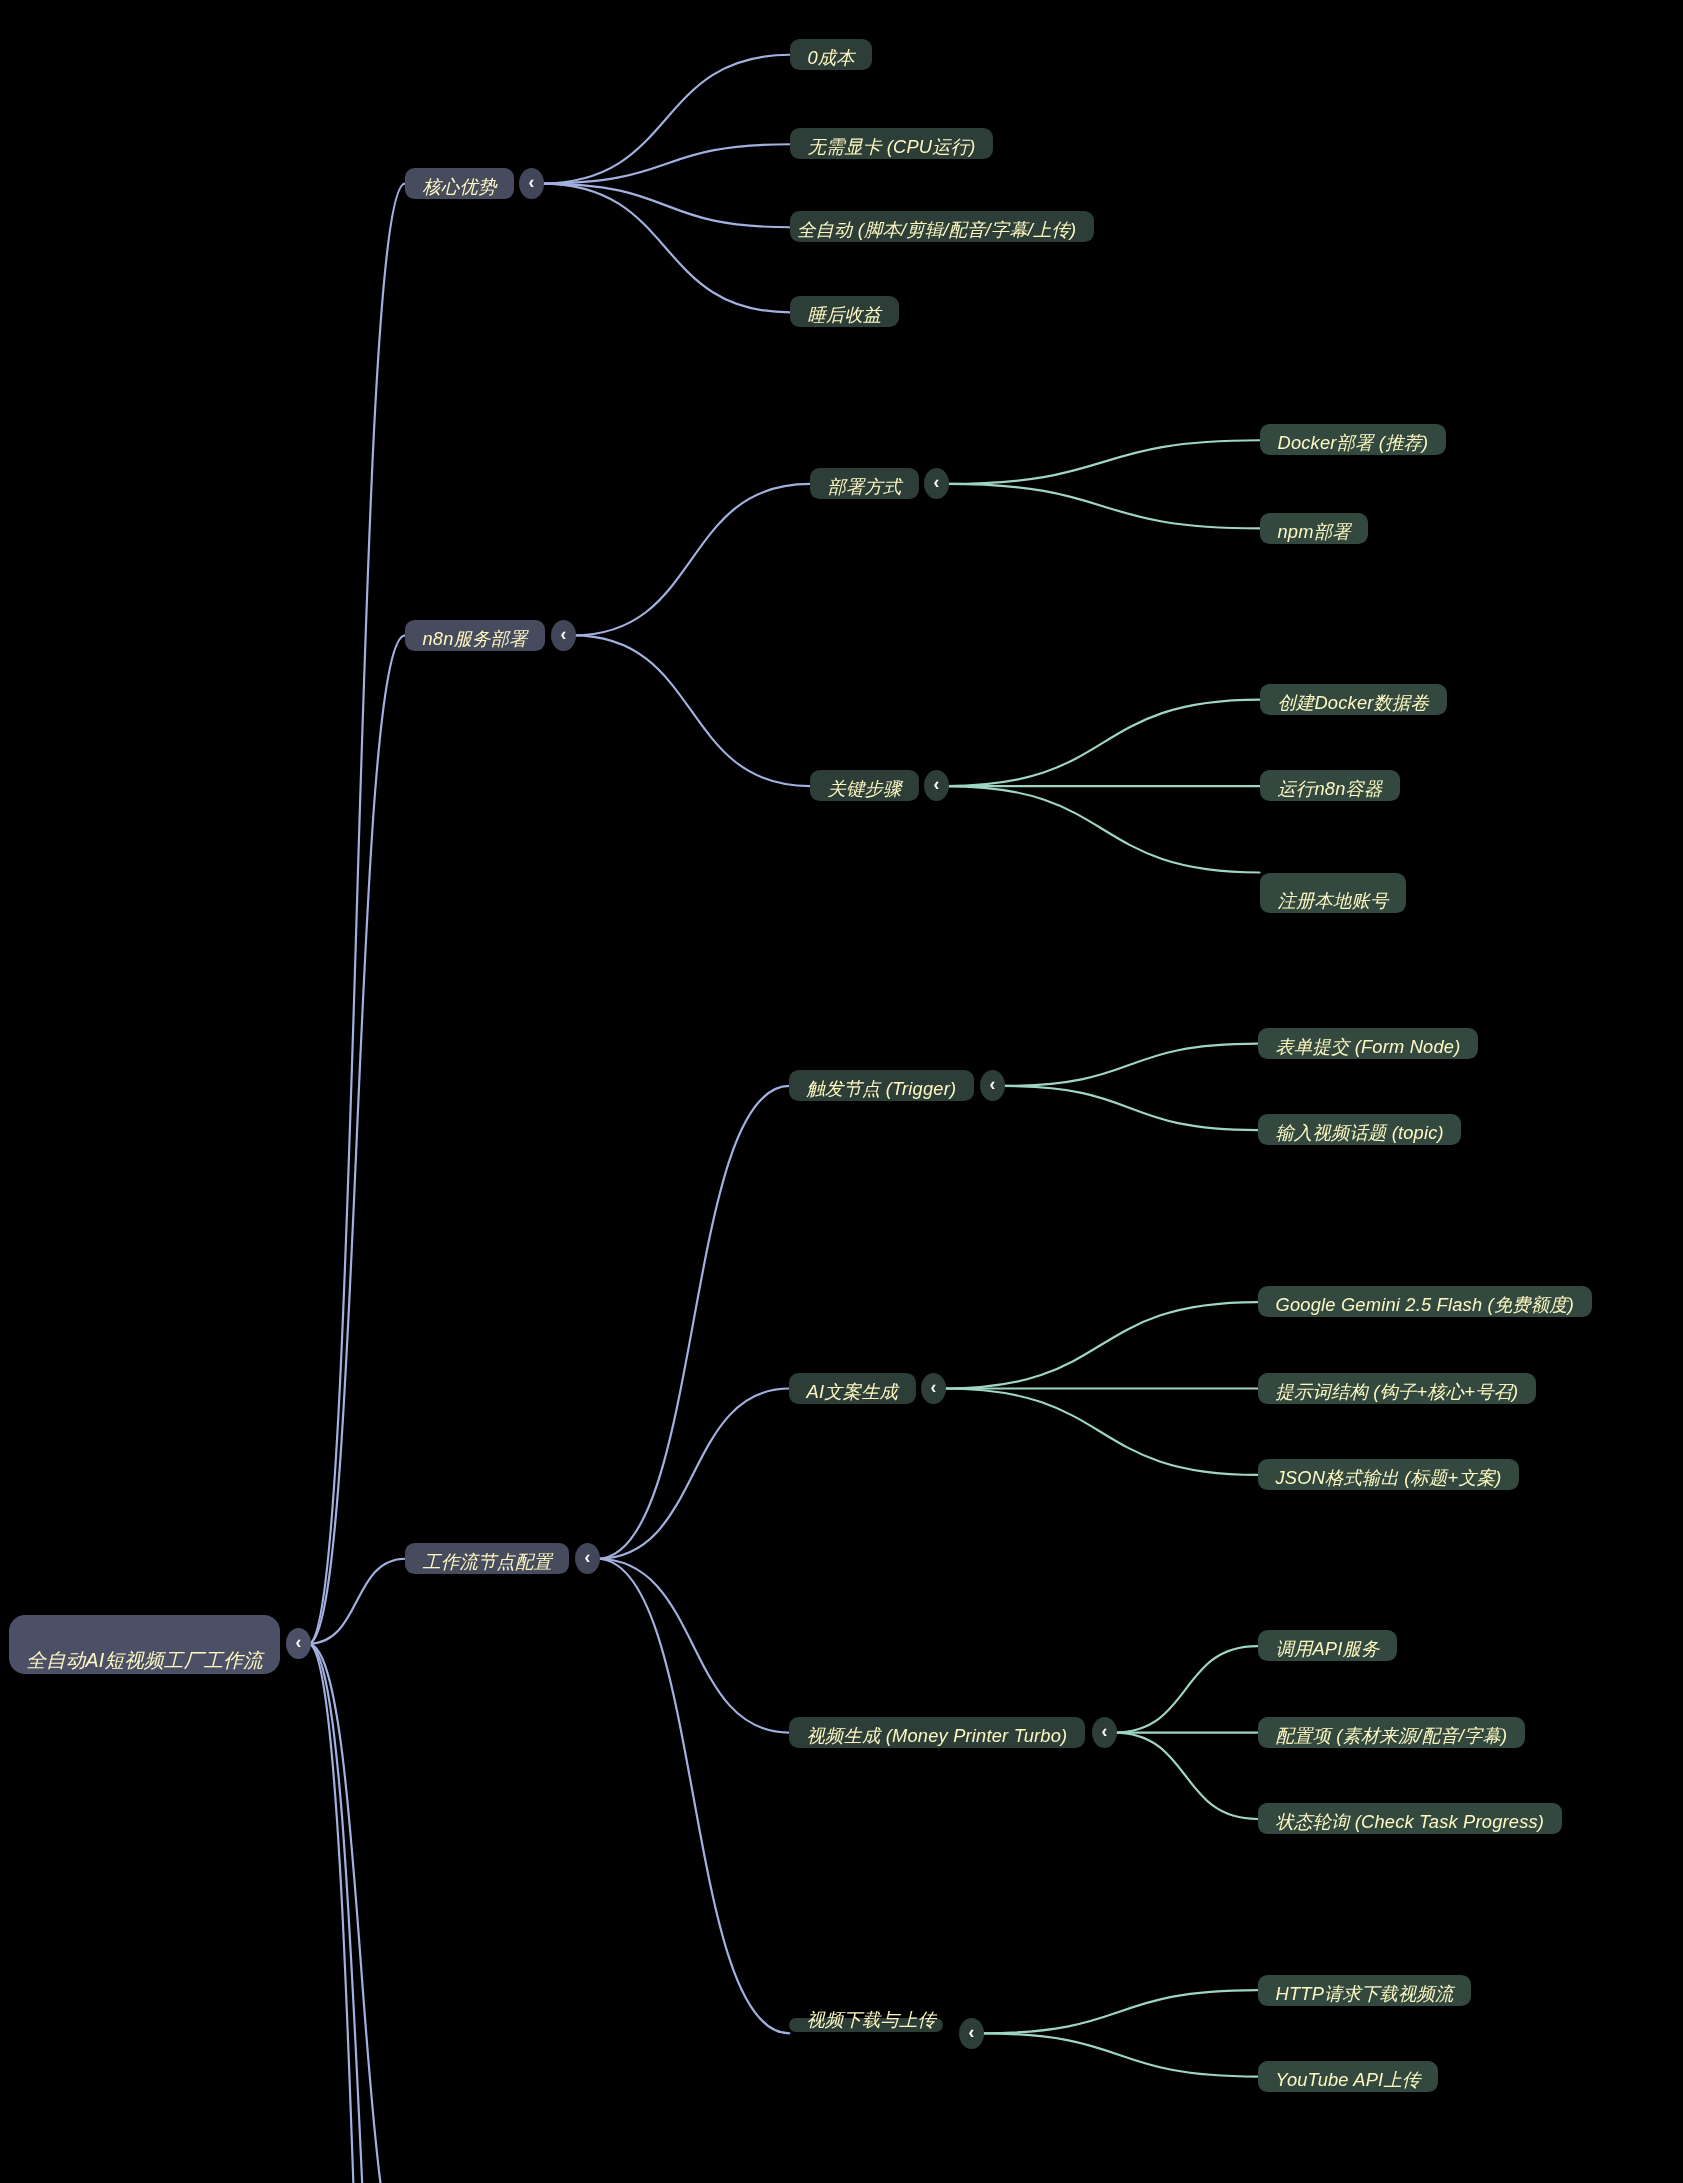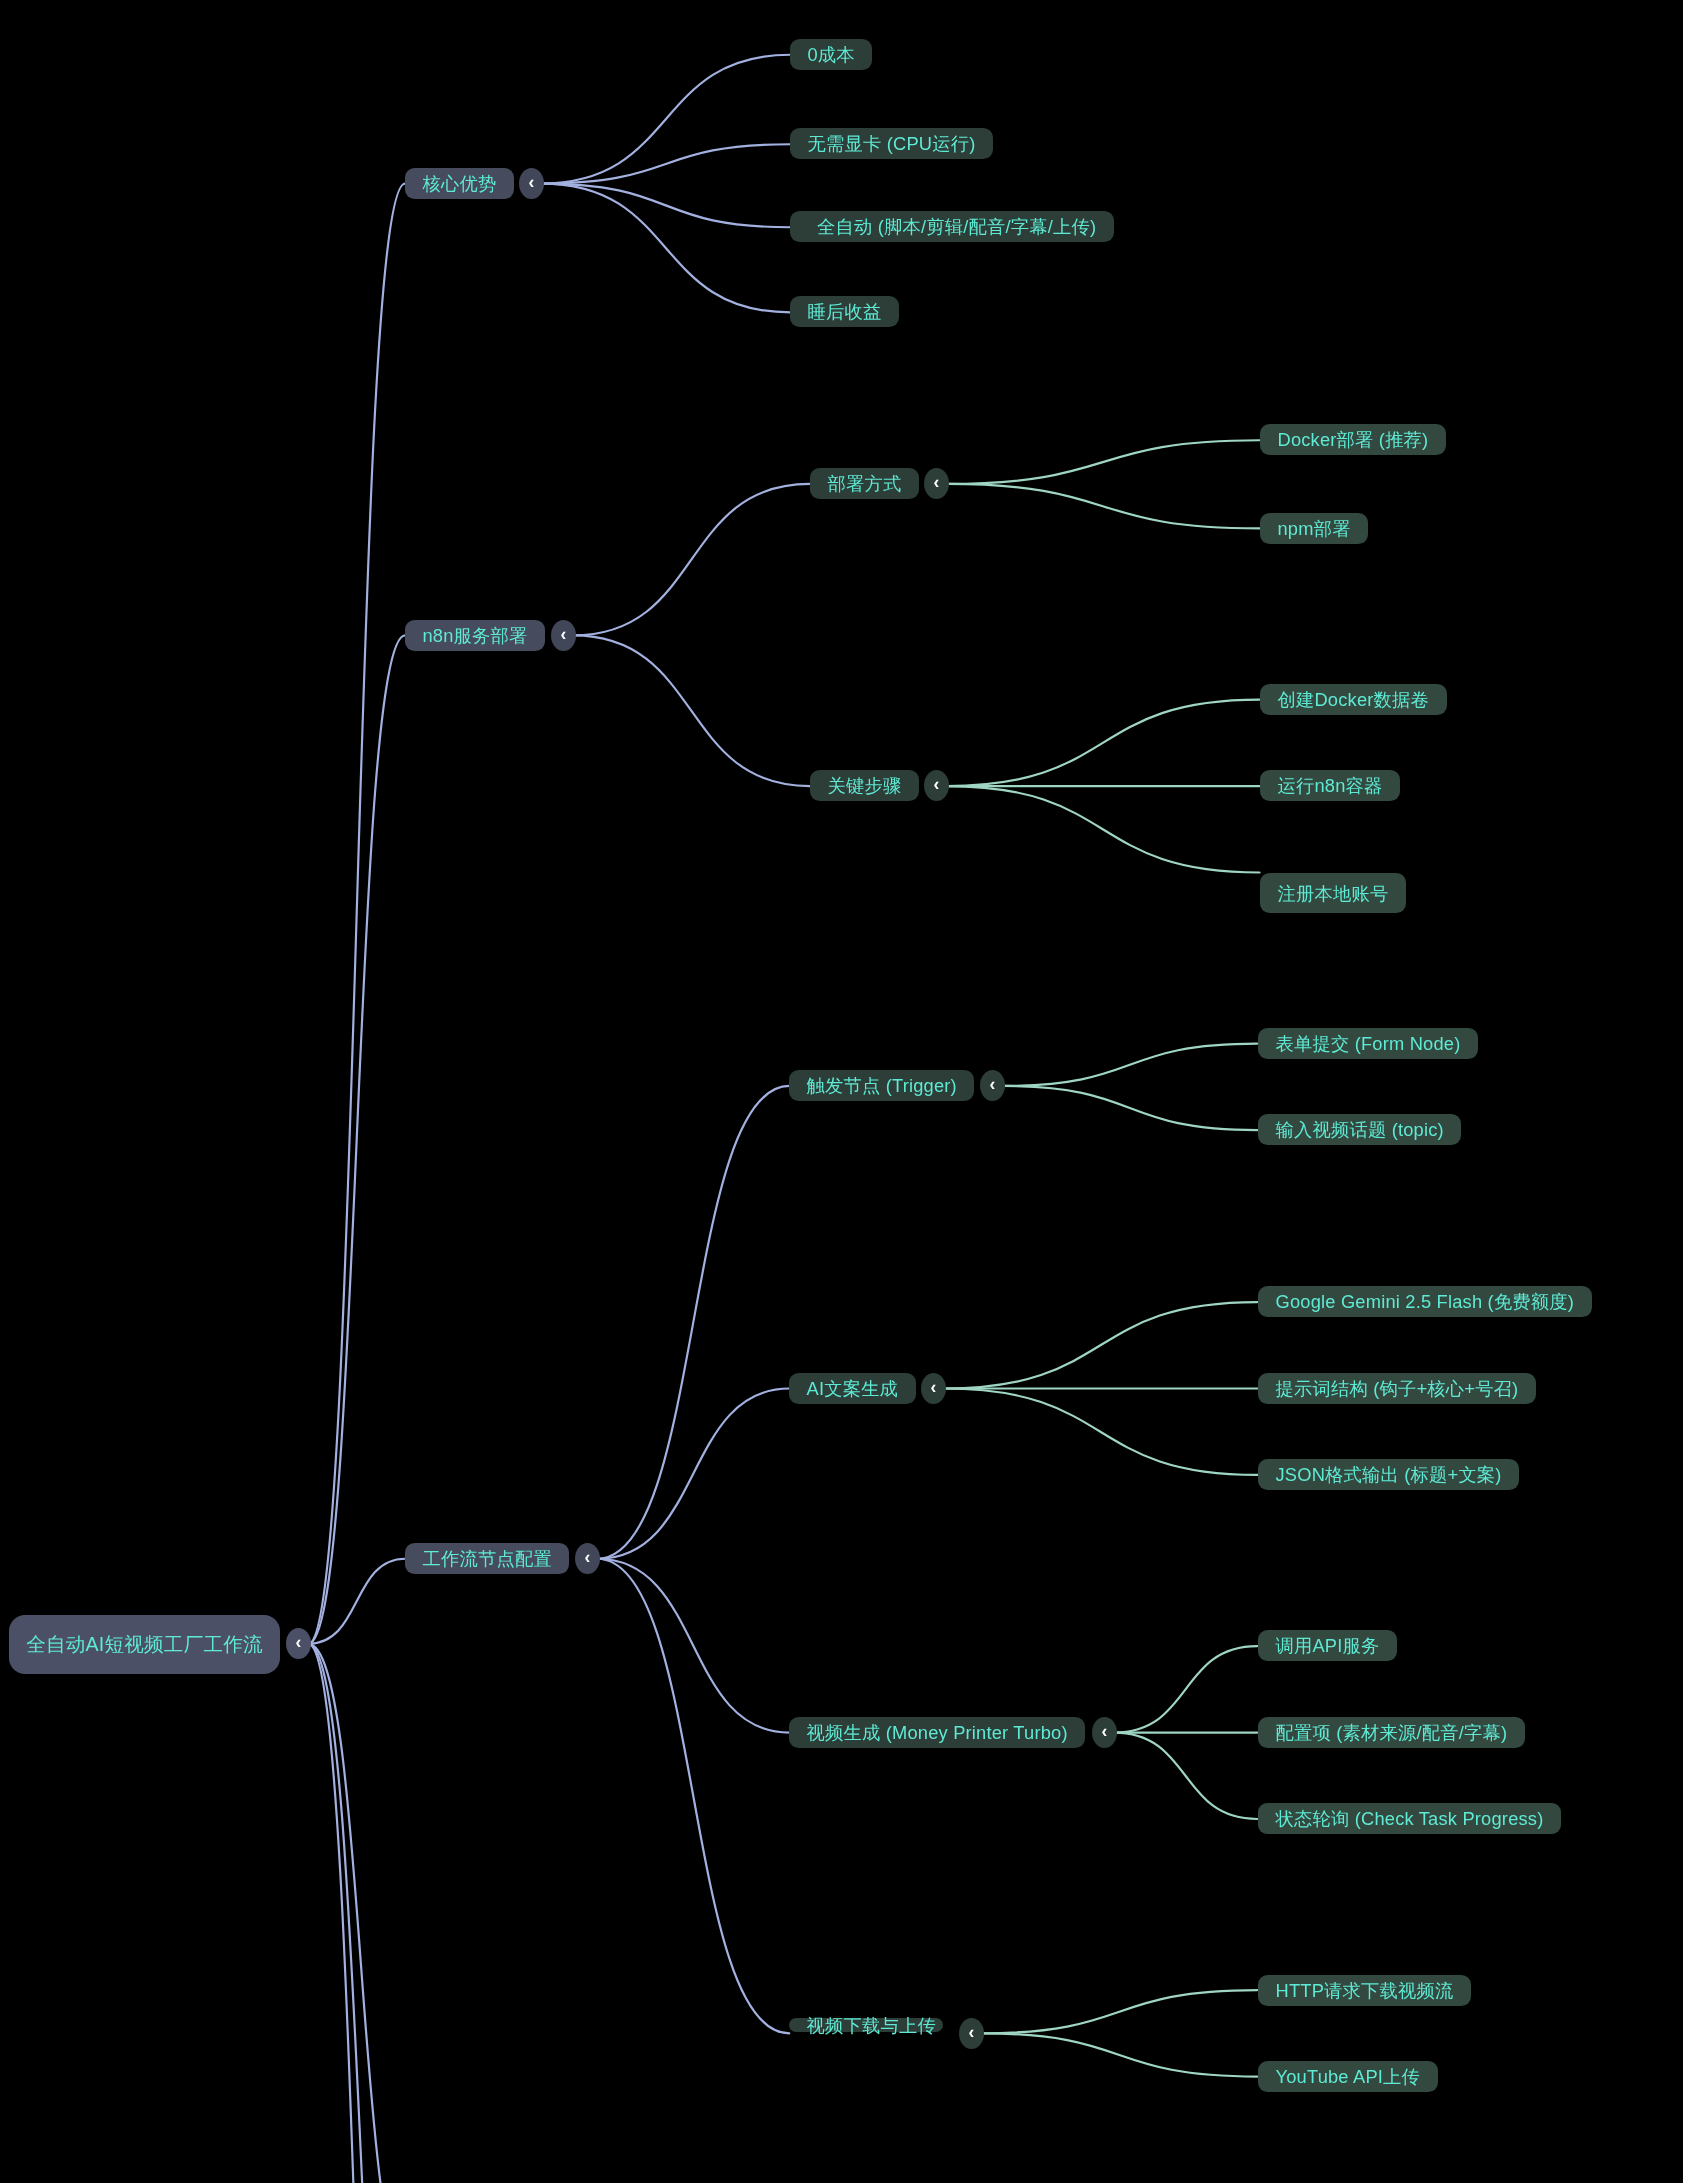--- a/index.html
+++ b/index.html
@@ -1,21 +1,21 @@
 <!DOCTYPE html>
 <html style="font-size:7px"><head>
 <meta charset="utf-8">
 <style>
   html,body{margin:0;padding:0;background:#000;}
   #root-canvas{position:relative;width:1683px;height:3290px;background:#000;overflow:hidden;
     font-family:"Liberation Sans","DejaVu Sans",sans-serif;}
   svg.edges{position:absolute;left:0;top:0;width:1683px;height:3290px;pointer-events:none;}
-  .node{position:absolute;display:flex;align-items:center;justify-content:center;
-    box-sizing:border-box;border-radius:9.6px;color:#5eead4;text-align:center;
-    white-space:nowrap;letter-spacing:0.2px;}
+  .node{position:absolute;display:flex;align-items:flex-end;justify-content:center;
+    box-sizing:border-box;border-radius:9.6px;color:#fef9c3;text-align:center;
+    white-space:nowrap;letter-spacing:0.2px;font-style:italic;}
   .node.root{background:#4c5066;font-size:19.6px;border-radius:16px;}
   .node.lvl1{background:#474b5e;font-size:18.3px;}
   .node.lvl2{background:#2d3d38;font-size:18.3px;}
   .node.lvl3{background:#33493f;font-size:18.3px;}
   .toggle{position:absolute;width:25px;height:31px;border-radius:50%;
     display:flex;align-items:center;justify-content:center;color:#fff;
     font-size:17.5px;font-weight:700;line-height:1;}
   .toggle.t-root{background:#4c5066;}
   .toggle.t-dark{background:#414659;}
   .toggle.t-green{background:#2d3d38;}
@@ -97,21 +97,21 @@
       </div>
       <div class="toggle t-dark" style="left: 575px; top: 1543px;">
         <span class="chev">‹</span>
       </div>
       <div class="node lvl2" style="left: 790px; top: 39px; min-width: 47px; height: 31px; padding-left: 17.5px; padding-right: 17.5px; font-size: 18.3px;">
         <span>0成本</span>
       </div>
       <div class="node lvl2" style="left: 790px; top: 128px; min-width: 124px; height: 31px; padding-left: 17.5px; padding-right: 17.5px; font-size: 18.3px;">
         <span>无需显卡 (CPU运行)</span>
       </div>
-      <div class="node lvl2" style="left: 790px; top: 211px; min-width: 222px; height: 31px; padding-left: 27px; padding-right: 17.5px; font-size: 18.3px;">
+      <div class="node lvl2" style="left: 790px; top: 211px; min-width: 222px; height: 31px; padding-left: 7px; padding-right: 17.5px; font-size: 18.3px;">
         <span>全自动 (脚本/剪辑/配音/字幕/上传)</span>
       </div>
       <div class="node lvl2" style="left: 790px; top: 296px; min-width: 68px; height: 31px; padding-left: 17.5px; padding-right: 17.5px; font-size: 18.3px;">
         <span>睡后收益</span>
       </div>
       <div class="node lvl2" style="left: 810px; top: 468px; min-width: 68px; height: 31px; padding-left: 17.5px; padding-right: 17.5px; font-size: 18.3px;">
         <span>部署方式</span>
       </div>
       <div class="toggle t-green" style="left: 924px; top: 468px;">
         <span class="chev">‹</span>

